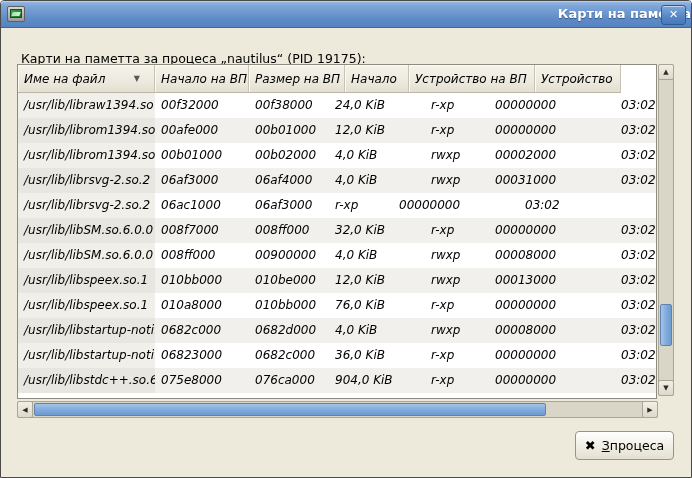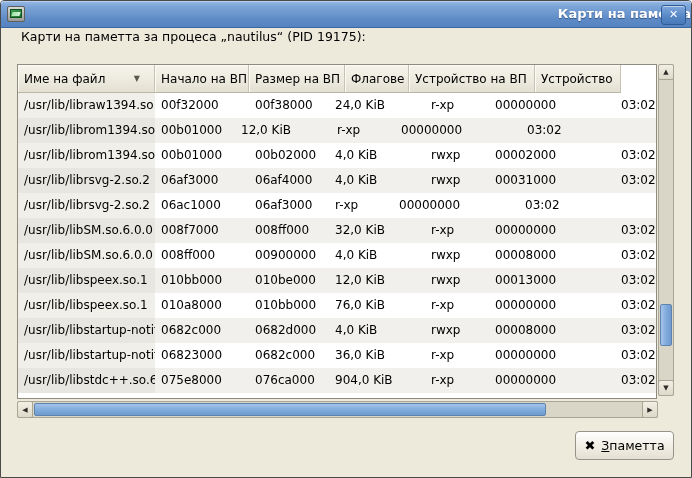--- a/index.html
+++ b/index.html
@@ -44,25 +44,25 @@
   .tb-close {
     position:absolute; right:5px; top:4px; width:25px; height:20px;
     background:linear-gradient(180deg,#7FA8DC 0%,#5586C4 60%,#4878B8 100%);
     border:1px solid #2F5C96; border-radius:3px;
     box-shadow:inset 0 1px 0 rgba(255,255,255,.5);
     color:#fff; font-weight:bold; font-size:11px; line-height:18px; text-align:center;
     cursor:default;
   }
 
   
-  .subtitle { position:absolute; left:20px; top:28px; font-size:12.5px; }
+  .subtitle { position:absolute; left:20px; top:50px; font-size:12.5px; }
 
   .viewport {
     position:absolute; left:16px; top:63px; width:640px; height:335px;
-    background:#FFFFFF; border:1px solid #8E8B80; overflow:hidden;
+    background:#FFFFFF; border:1px solid #8E8B80; overflow:hidden;font-style:italic;
   }
 
   .thead { display:flex; height:28px; }
   .hcell {
     flex:none; display:flex; align-items:center; justify-content:space-between;
     padding-left:6px; height:28px;
     background:linear-gradient(180deg,#F6F3EB 0%,#EDEADF 55%,#E3E0D2 100%);
     border-right:1px solid #C6C2B4; border-bottom:1px solid #B9B5A7;
     box-shadow:inset 1px 1px 0 #FBFAF5;
     white-space:nowrap; overflow:hidden; font-size:12px;
@@ -145,41 +145,42 @@
           <span>Име на файл</span>
           <span class="sort-arrow">▼</span>
         </div>
         <div class="hcell c1">
           <span>Начало на ВП</span>
         </div>
         <div class="hcell c3">
           <span>Размер на ВП</span>
         </div>
         <div class="hcell c4">
-          <span>Флагове</span>
+          <span>Начало</span>
         </div>
         <div class="hcell c5">
           <span>Устройство на ВП</span>
         </div>
         <div class="hcell c6">
           <span>Устройство</span>
         </div>
       </div>
     <div class="tbody" id="tbody">
         <div class="trow">
           <div class="tcell c0 sortcol">/usr/lib/libraw1394.so</div>
           <div class="tcell c1">00f32000</div>
           <div class="tcell c2">00f38000</div>
           <div class="tcell c3">24,0 KiB</div>
           <div class="tcell c4">r-xp</div>
           <div class="tcell c5">00000000</div>
           <div class="tcell c6">03:02</div>
         </div>
         <div class="trow">
           <div class="tcell c0 sortcol">/usr/lib/librom1394.so</div>
+          <div class="tcell c1">00afe000</div>
           <div class="tcell c2">00b01000</div>
           <div class="tcell c3">12,0 KiB</div>
           <div class="tcell c4">r-xp</div>
           <div class="tcell c5">00000000</div>
           <div class="tcell c6">03:02</div>
         </div>
         <div class="trow">
           <div class="tcell c0 sortcol">/usr/lib/librom1394.so</div>
           <div class="tcell c1">00b01000</div>
           <div class="tcell c2">00b02000</div>
@@ -278,16 +279,16 @@
   </div>
 
   <div class="hscroll">
     <div class="stepper left"><span>◀</span></div>
     <div class="hthumb"></div>
     <div class="stepper right"><span>▶</span></div>
   </div>
 
   <div class="close-btn">
     <span class="glyph">✖</span>
-    <span><span class="mnemonic">З</span><span>паметта</span></span>
+    <span><span class="mnemonic">З</span><span>процеса</span></span>
   </div>
 
 </div>
 
 </body></html>

